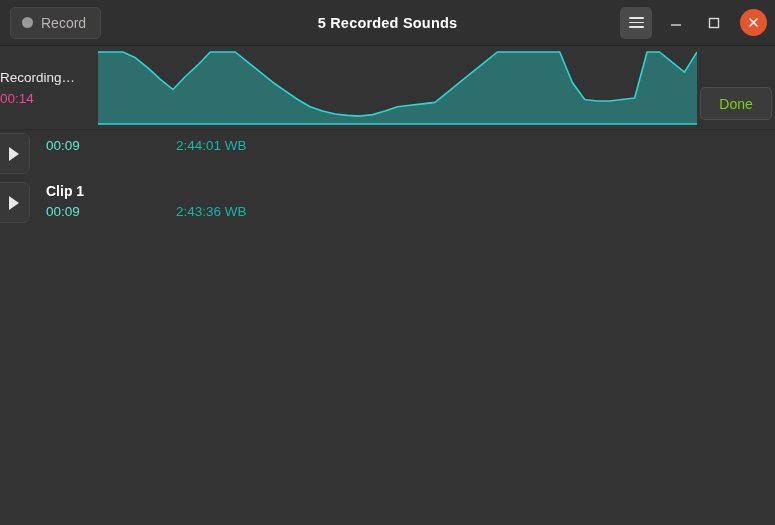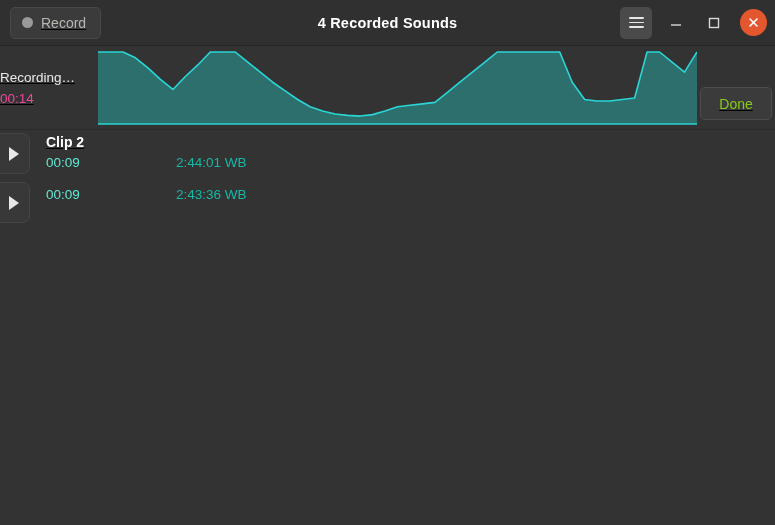--- a/index.html
+++ b/index.html
@@ -8,21 +8,20 @@
     background: #333333;
     font-family: "Liberation Sans", sans-serif;
     overflow: hidden;
   }
   .app {
     position: relative;
     width: 775px; height: 371px;
     background: #333333;
     display: flex;
     flex-direction: column;
-    text-decoration: underline;
   }
 
   
   .titlebar {
     position: relative;
     height: 46px;
     min-height: 46px;
     background: #303030;
     border-bottom: 1px solid #262626;
     display: flex;
@@ -225,21 +224,21 @@
 
 <div class="app">
 
   <div class="titlebar">
 
     <button class="record-btn">
       <span class="record-dot"></span>
       <span>Record</span>
     </button>
 
-    <div class="win-title">4 Recorded Sounds</div>
+    <div class="win-title">5 Recorded Sounds</div>
 
     <div class="win-controls">
       <button class="menu-btn">
         <span class="bars">
             <i></i>
             <i></i>
             <i></i>
           </span>
       </button>
       <button class="ctl">
@@ -280,32 +279,32 @@
       <button class="done-btn">Done</button>
     </div>
   </div>
 
   <div class="clip-list" id="clip-list">
       <div class="clip-row">
         <div class="play-btn">
           <span class="play-tri"></span>
         </div>
         <div class="clip-text">
-          <div class="clip-name">Clip 2</div>
           <div class="clip-meta">
             <span class="clip-dur">00:09</span>
             <span class="clip-time">2:44:01 WB</span>
           </div>
         </div>
       </div>
       <div class="clip-row">
         <div class="play-btn">
           <span class="play-tri"></span>
         </div>
         <div class="clip-text">
+          <div class="clip-name">Clip 1</div>
           <div class="clip-meta">
             <span class="clip-dur">00:09</span>
             <span class="clip-time">2:43:36 WB</span>
           </div>
         </div>
       </div>
     </div>
 
 </div>
 

